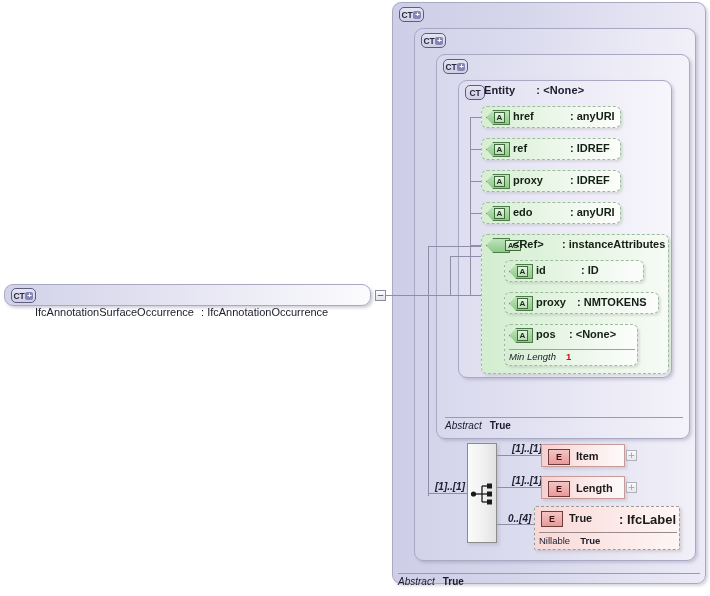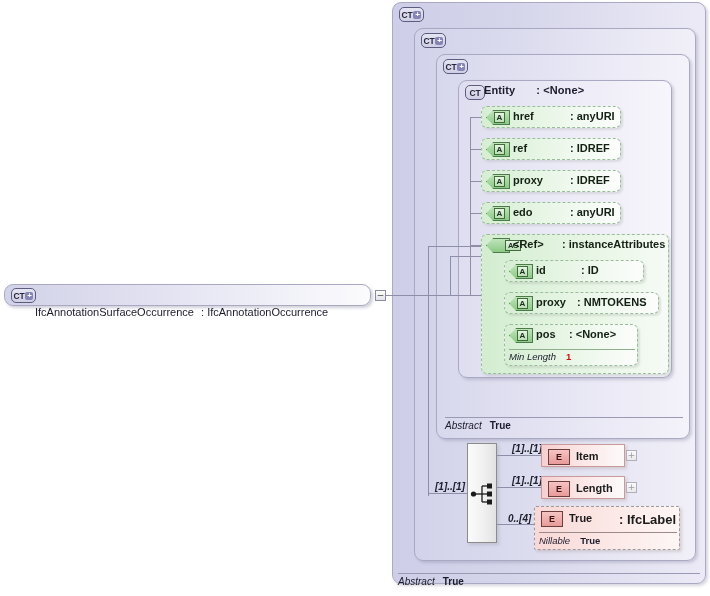--- a/index.html
+++ b/index.html
@@ -254,21 +254,21 @@
     color: #1b1b1b;
     white-space: nowrap;
   }
   .nillable-row {
     position: absolute;
     border-top: 1px solid #9a8a8a;
     font-size: 9.5px;
     white-space: nowrap;
     padding-top: 2px;
   }
-  .nillable-row .lbl { font-style: italic; color: #1b1b2c; }
+  .nillable-row .lbl { color: #1b1b2c; }
   .nillable-row .val { font-weight: bold; color: #1b1b2c; margin-left: 10px; }
 
   
   .seqbox {
     position: absolute;
     box-sizing: border-box;
     border: 1px solid #8c8c8c;
     background: linear-gradient(to right, #fbfbfb 0%, #f0f0f0 55%, #e2e2e2 100%);
     box-shadow: 2px 2px 3px rgba(140,140,150,0.3);
   }

